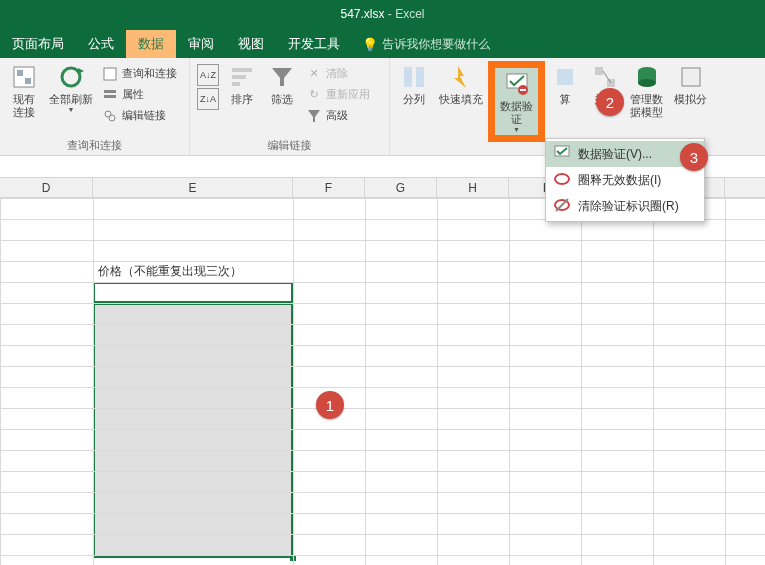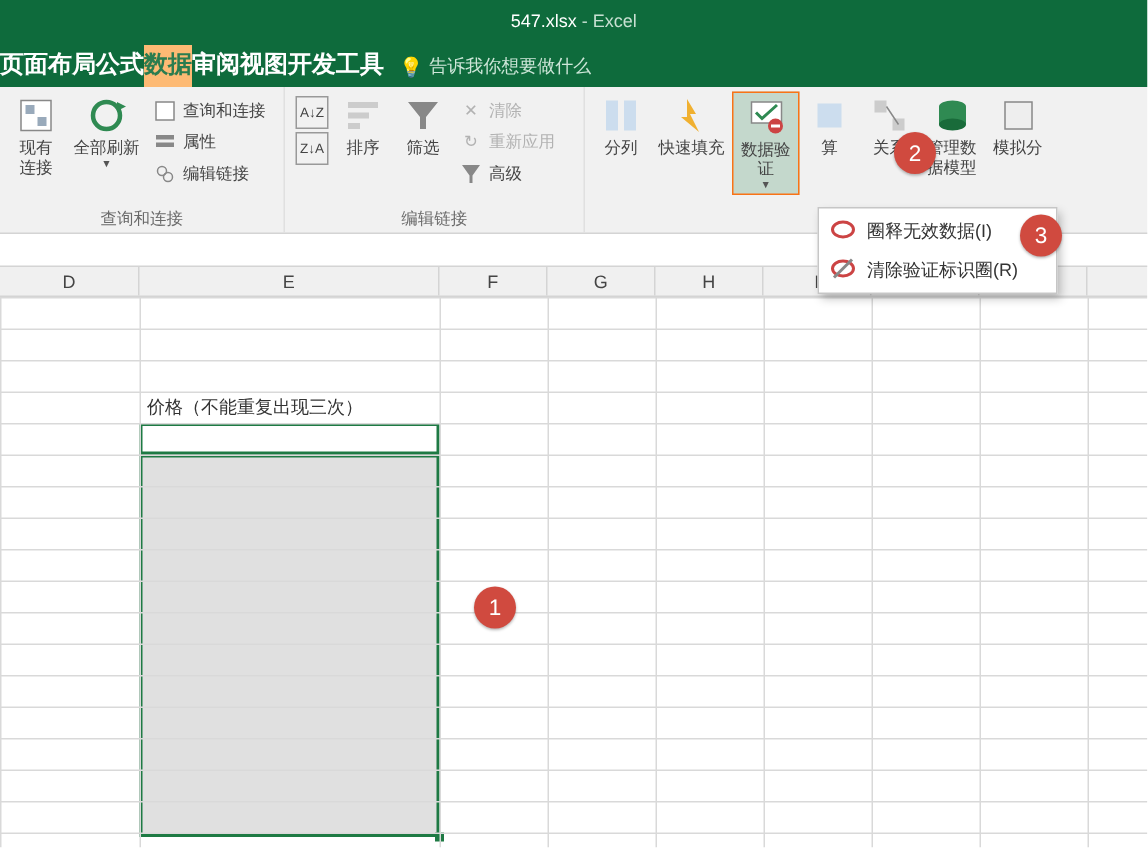--- a/index.html
+++ b/index.html
@@ -26,27 +26,26 @@
   .title-bar .title-wash { color: #c8e0d2; }
 
   
   .tab-bar {
     height: 30px;
     background: #0e6b3c;
     display: flex;
     align-items: flex-end;
   }
   .tab {
-    padding: 0 0;
+    padding: 0 12px;
     height: 28px;
     line-height: 28px;
     color: #fff;
-    font-size: 16px;
+    font-size: 13px;
     cursor: pointer;
-    font-weight: bold;
   }
   .tab.active {
     background: #fdba74;
     color: #2b7c4f;
   }
   .tell-me {
     color: #cde6d8;
     font-size: 12px;
     display: flex;
     align-items: center;
@@ -117,21 +116,21 @@
     display: flex; flex-direction: column; align-items: center; padding: 2px 3px;
   }
   .az-box {
     width: 22px; height: 22px; border: 1px solid #999;
     display: flex; align-items:center; justify-content:center;
     font-size: 9px; color: #444; margin: 1px 0; cursor: pointer;
   }
 
   .sel-btn {
     background: #c4d8cc;
-    border: 1px solid #f97316;
+    border: 7px solid #f97316;
   }
 
   
   .dd-menu {
     position: absolute;
     top: 138px; left: 545px;
     width: 160px;
     background: #fff;
     border: 1px solid #c6c6c6;
     box-shadow: 2px 3px 6px rgba(0,0,0,.25);
@@ -408,20 +407,29 @@
             </svg>
           </div>
         <div class="lbl">模拟分</div>
       </div>
     </div>
     <div class="ribbon-group-label">&nbsp;</div>
   </div>
 </div>
 
 <div class="dd-menu">
+  <div class="dd-item hi">
+    <span class="sico">
+        <svg width="16" height="16">
+          <rect x="1" y="1" width="14" height="10" fill="#fff" stroke="#888"></rect>
+          <polyline points="3,6 6,9 13,3" fill="none" stroke="#2f8a52" stroke-width="2"></polyline>
+        </svg>
+      </span>
+    <span>数据验证(V)...</span>
+  </div>
   <div class="dd-item">
     <span class="sico">
         <svg width="16" height="16">
           <ellipse cx="8" cy="8" rx="7" ry="5" fill="none" stroke="#c44" stroke-width="2"></ellipse>
         </svg>
       </span>
     <span>圈释无效数据(I)</span>
   </div>
   <div class="dd-item">
     <span class="sico">

